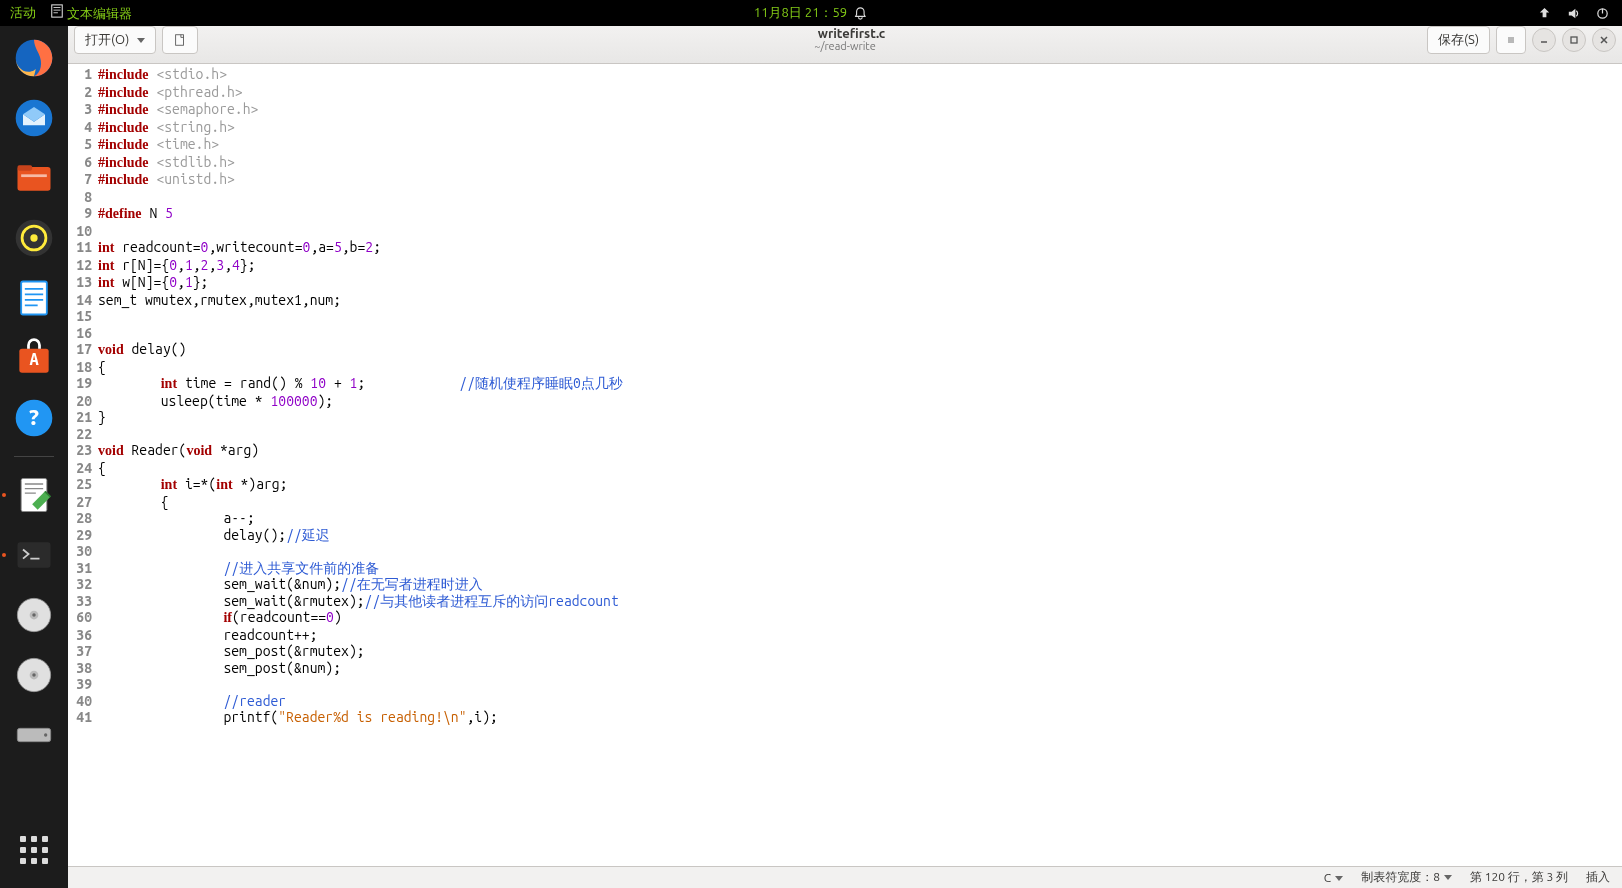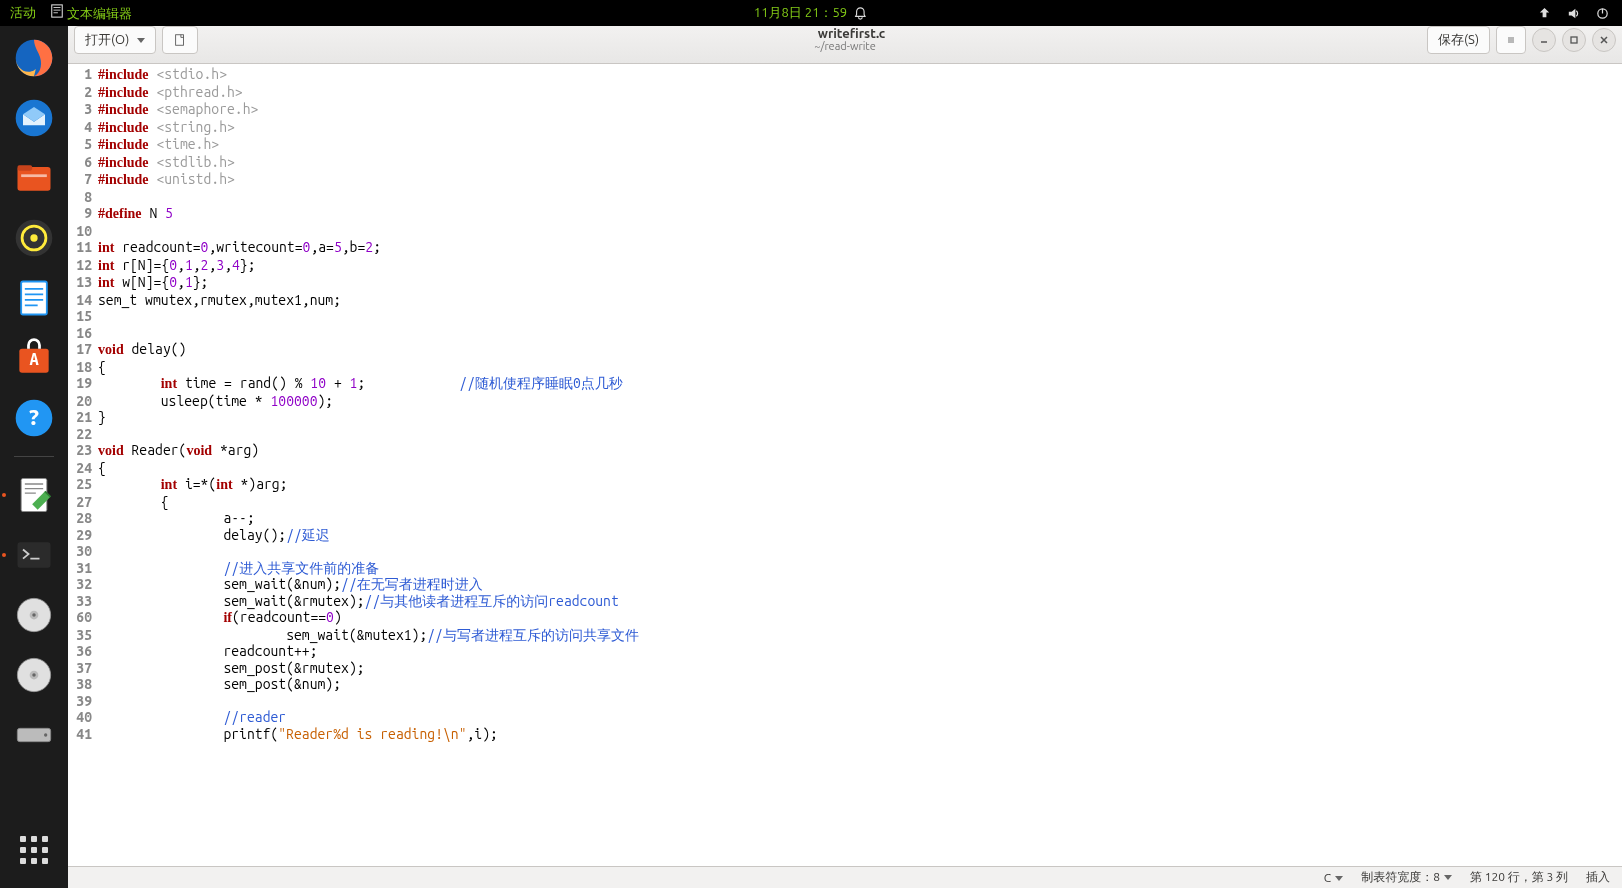--- a/index.html
+++ b/index.html
@@ -361,21 +361,20 @@
       <div class="line"><span class="gutter">24</span><span class="code"><span>{</span></span></div>
       <div class="line"><span class="gutter">25</span><span class="code"><span>        </span><span class="kw">int</span><span> i=*(</span><span class="kw">int</span><span> *)arg;</span></span></div>
       <div class="line"><span class="gutter">27</span><span class="code"><span>        {</span></span></div>
       <div class="line"><span class="gutter">28</span><span class="code"><span>                a--;</span></span></div>
       <div class="line"><span class="gutter">29</span><span class="code"><span>                delay();</span><span class="cmt">//延迟</span></span></div>
       <div class="line"><span class="gutter">30</span><span class="code"></span></div>
       <div class="line"><span class="gutter">31</span><span class="code"><span>                </span><span class="cmt">//进入共享文件前的准备</span></span></div>
       <div class="line"><span class="gutter">32</span><span class="code"><span>                sem_wait(&amp;num);</span><span class="cmt">//在无写者进程时进入</span></span></div>
       <div class="line"><span class="gutter">33</span><span class="code"><span>                sem_wait(&amp;rmutex);</span><span class="cmt">//与其他读者进程互斥的访问readcount</span></span></div>
       <div class="line"><span class="gutter">60</span><span class="code"><span>                </span><span class="kw">if</span><span>(readcount==</span><span class="num">0</span><span>)</span></span></div>
-      <div class="line"><span class="gutter">35</span><span class="code"><span>                        sem_wait(&amp;mutex1);</span><span class="cmt">//与写者进程互斥的访问共享文件</span></span></div>
       <div class="line"><span class="gutter">36</span><span class="code"><span>                readcount++;</span></span></div>
       <div class="line"><span class="gutter">37</span><span class="code"><span>                sem_post(&amp;rmutex);</span></span></div>
       <div class="line"><span class="gutter">38</span><span class="code"><span>                sem_post(&amp;num);</span></span></div>
       <div class="line"><span class="gutter">39</span><span class="code"></span></div>
       <div class="line"><span class="gutter">40</span><span class="code"><span>                </span><span class="cmt">//reader</span></span></div>
       <div class="line"><span class="gutter">41</span><span class="code"><span>                printf(</span><span class="str">"Reader%d is reading!\n"</span><span>,i);</span></span></div>
     </div>
 
   <div class="statusbar">
     <span><span>C</span><span class="dropdown-caret"></span></span>

